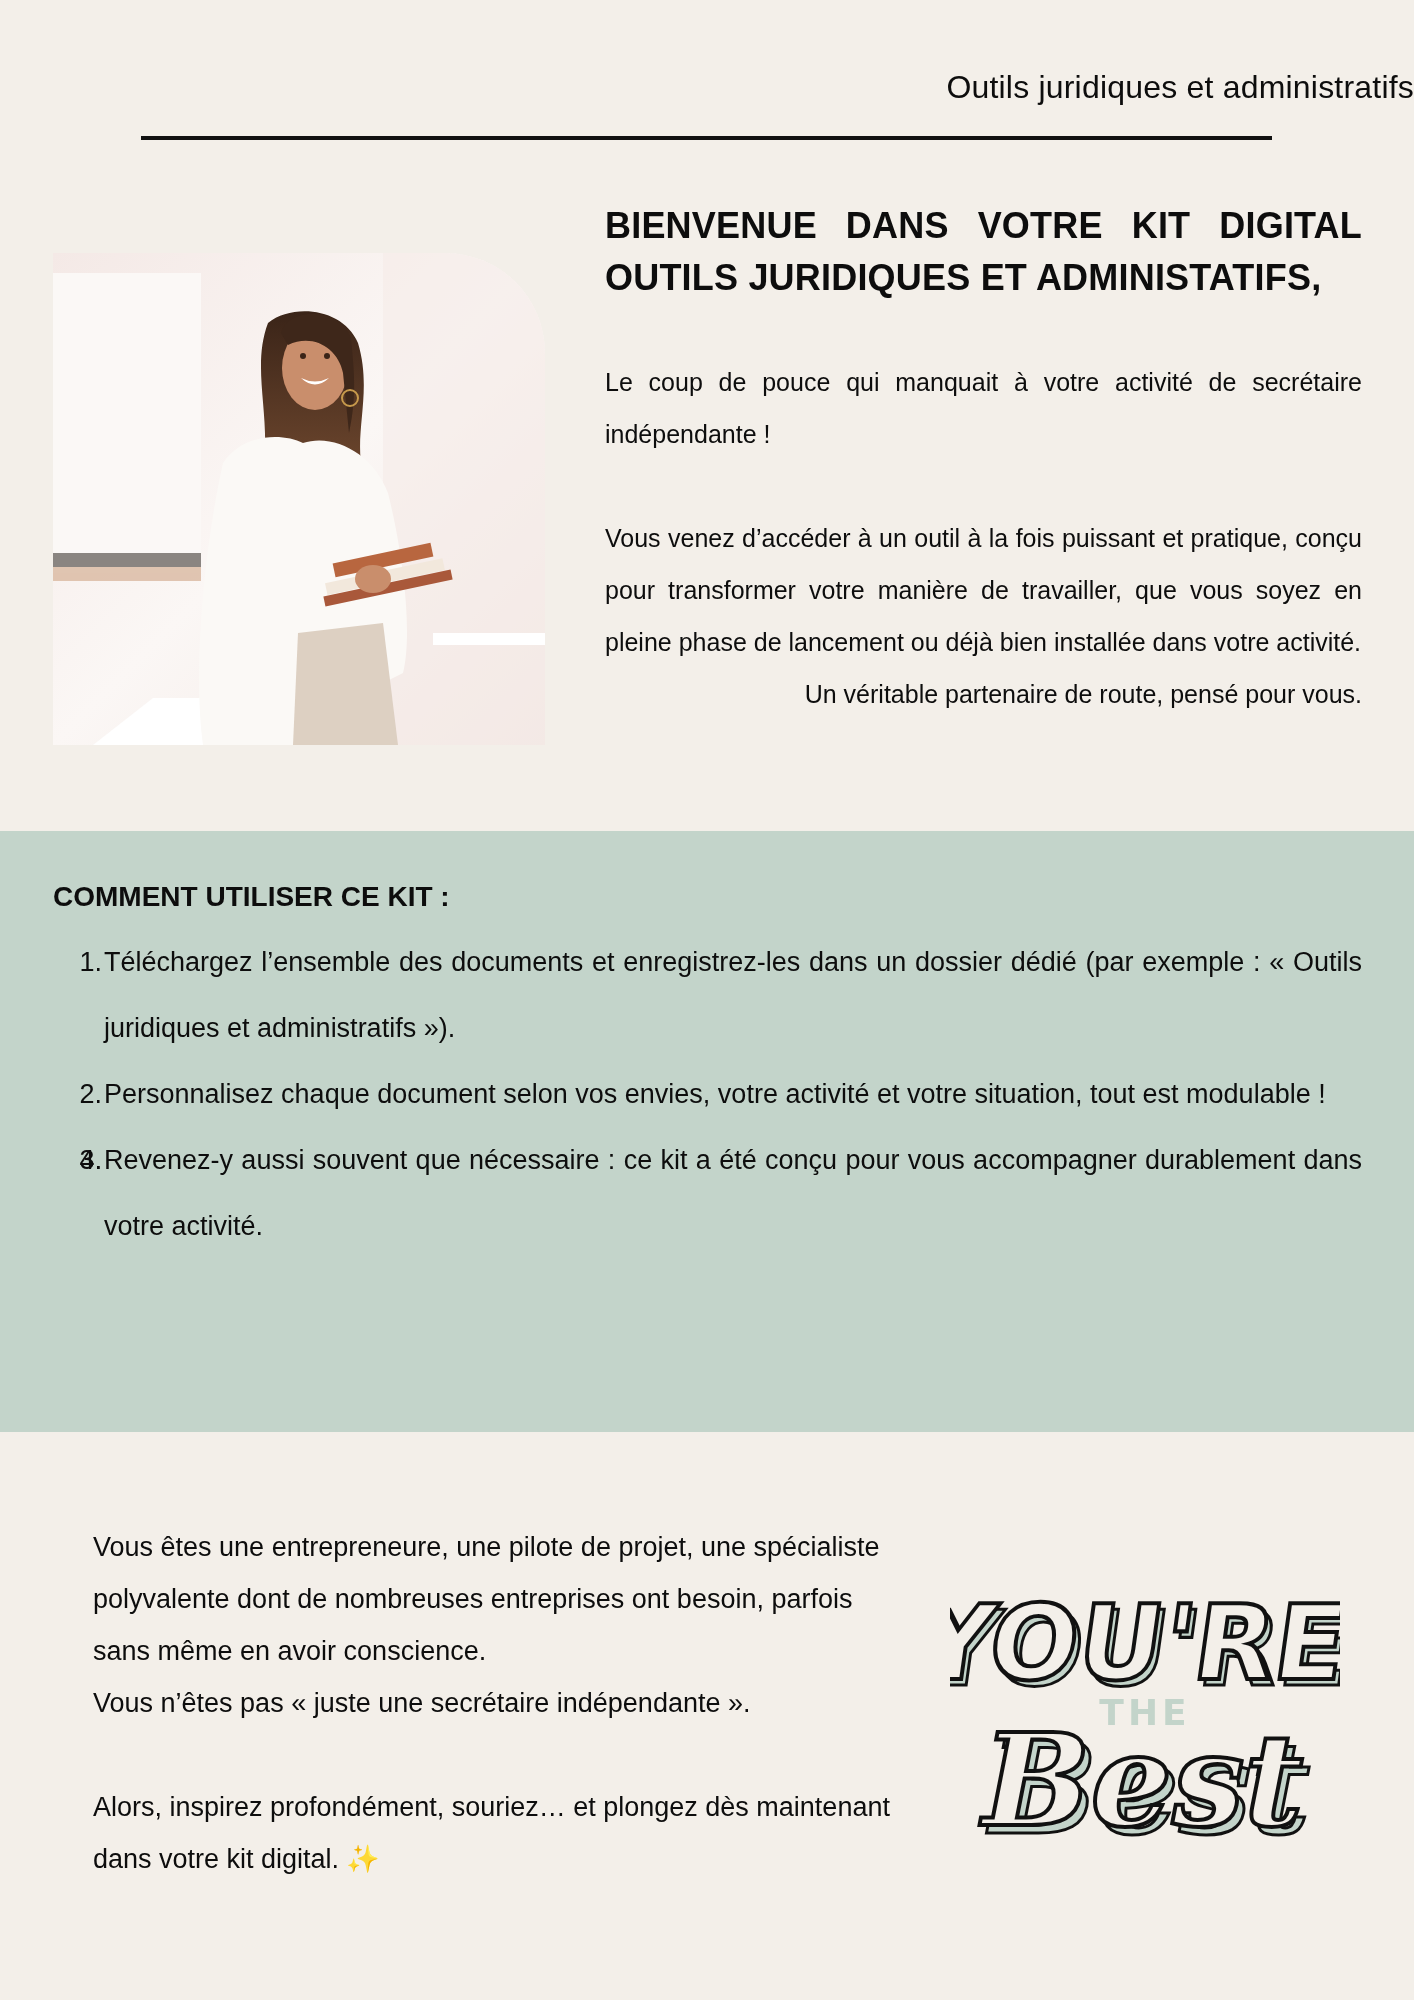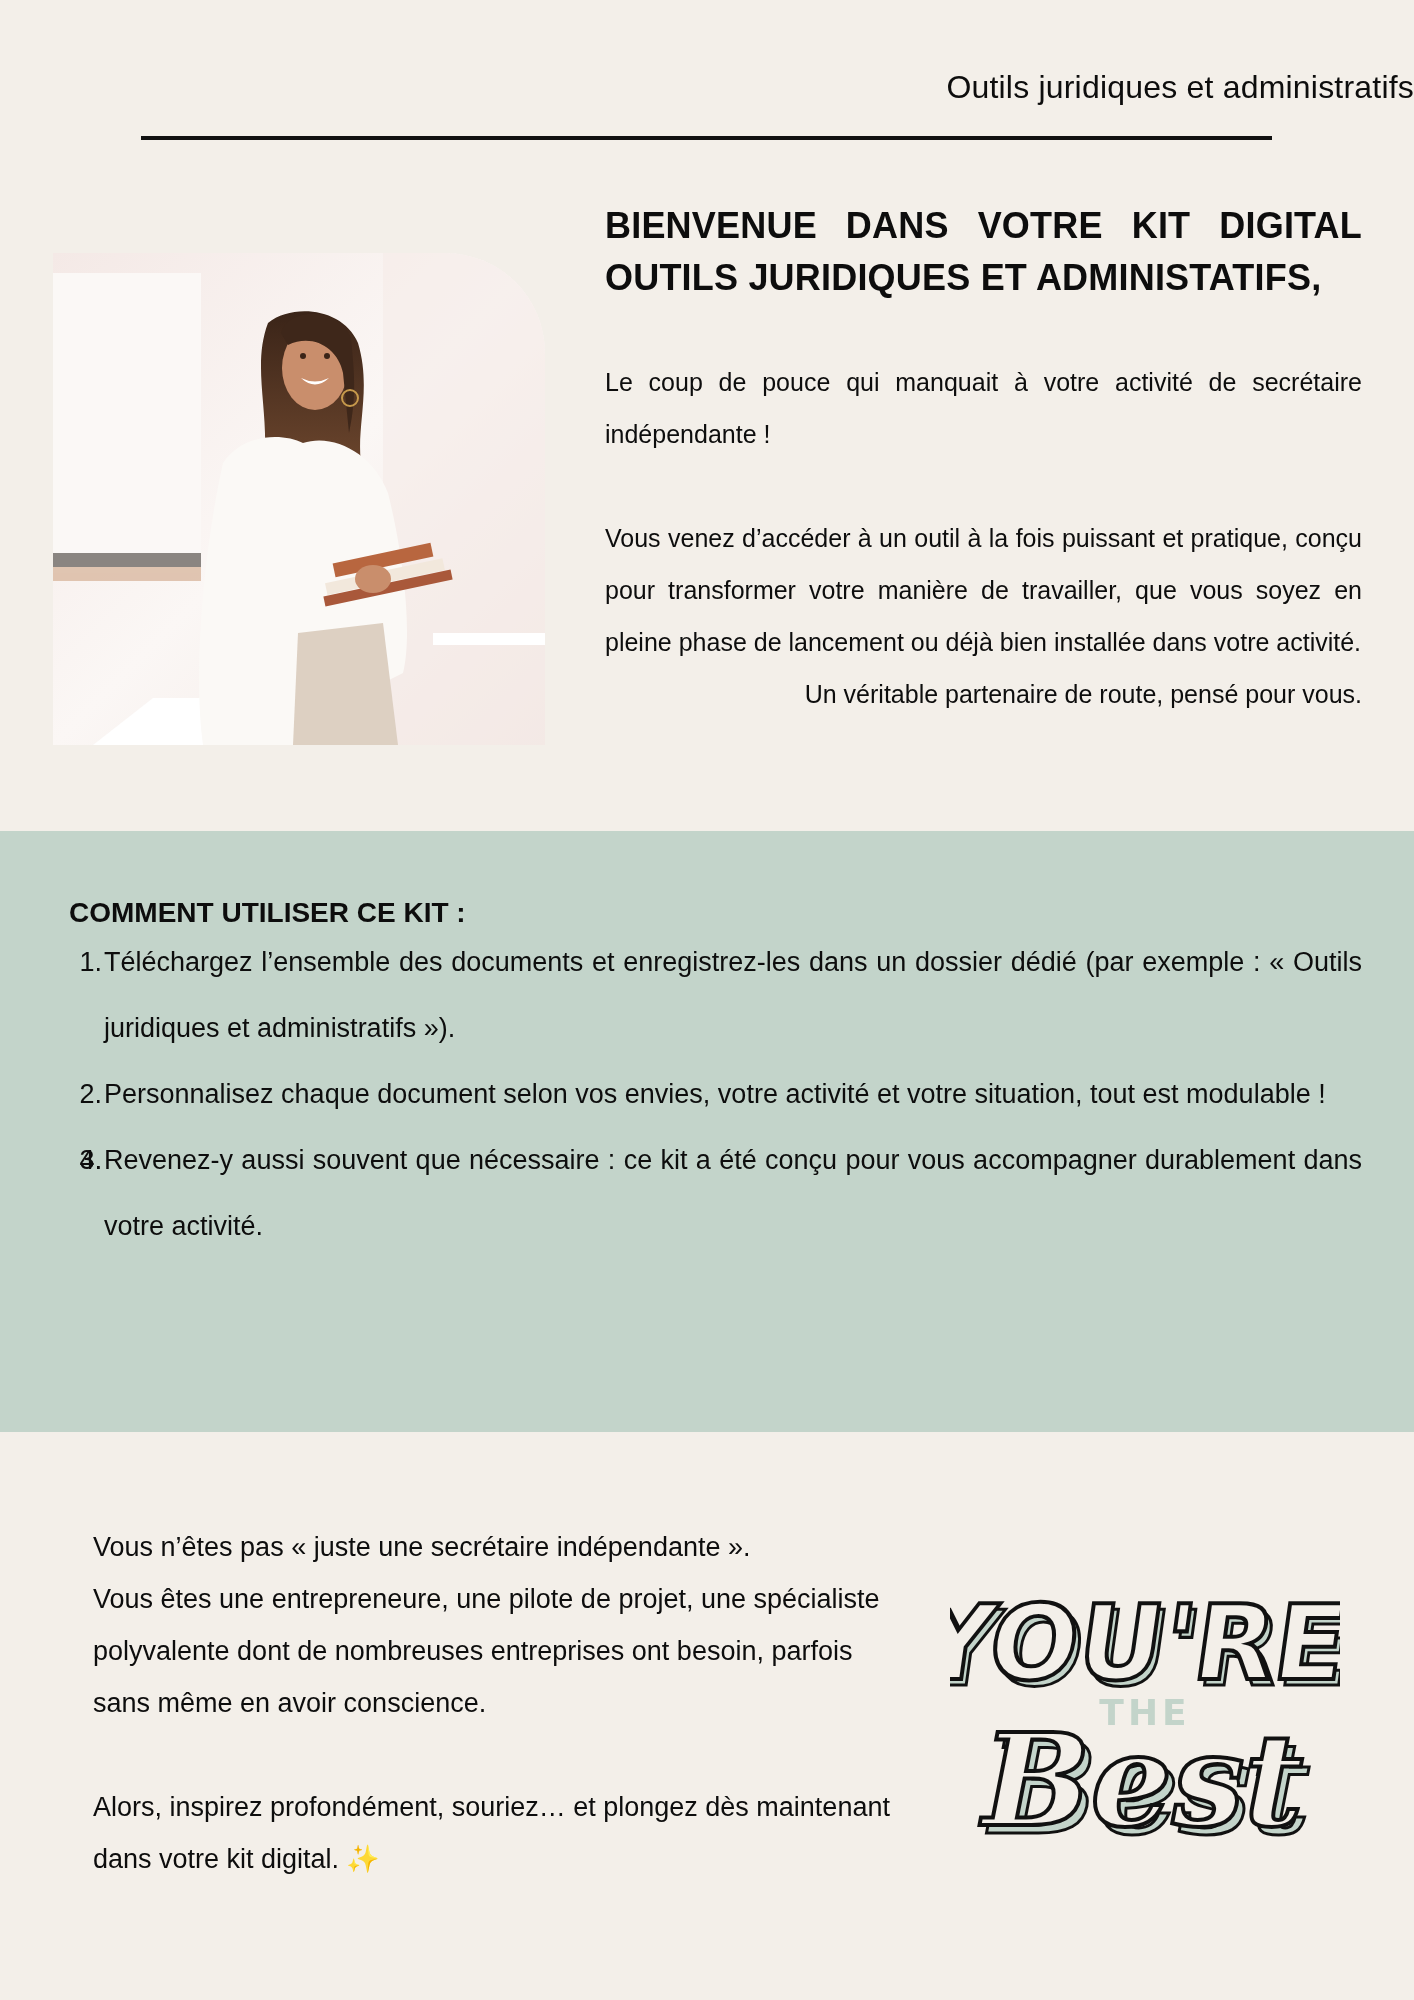--- a/index.html
+++ b/index.html
@@ -32,21 +32,21 @@
   }
   .intro p {
     margin: 0; font-size: 25px; line-height: 52px; text-align: justify;
   }
   .intro .gap { height: 52px; }
   .howto {
     position: absolute; left: 0; top: 831px; width: 1414px; height: 601px;
     background: #C3D4CA;
   }
   .howto-heading {
-    position: absolute; left: 53px; top: 872px; margin: 16px;
+    position: absolute; left: 53px; top: 872px; margin: 0;
     font-size: 28px; font-weight: bold; line-height: 50px;
     text-transform: uppercase;
   }
   .howto-list {
     position: absolute; left: 53px; top: 929px; width: 1309px;
     margin: 0; padding: 0; list-style: none;
   }
   .howto-list li {
     position: relative; padding-left: 51px;
     font-size: 27px; line-height: 66px; text-align: justify;
@@ -138,22 +138,22 @@
   <li>
     <span class="num">3.</span>
   </li>
   <li>
     <span class="num">4.</span>
     <span>Revenez-y aussi souvent que nécessaire : ce kit a été conçu pour vous accompagner durablement dans votre activité.</span>
   </li>
 </ol>
 
 <div class="closing">
+  <p>Vous êtes une entrepreneure, une pilote de projet, une spécialiste polyvalente dont de nombreuses entreprises ont besoin, parfois sans même en avoir conscience.</p>
   <p>Vous n’êtes pas « juste une secrétaire indépendante ».</p>
-  <p>Vous êtes une entrepreneure, une pilote de projet, une spécialiste polyvalente dont de nombreuses entreprises ont besoin, parfois sans même en avoir conscience.</p>
   <div class="gap"></div>
   <p><span>Alors, inspirez profondément, souriez… et plongez dès maintenant dans votre kit digital.</span> <span class="sparkle">✨</span></p>
 </div>
 
 <div class="badge">
   <svg viewBox="0 0 390 280">
     <g font-family="'DejaVu Sans', sans-serif" font-weight="bold">
       <text x="198" y="110" text-anchor="middle" font-size="104" fill="#C3D4CA" stroke="#111" stroke-width="3" transform="skewX(-8)">YOU'RE</text>
       <text x="192" y="104" text-anchor="middle" font-size="104" fill="#F3EFE9" stroke="#111" stroke-width="4" transform="skewX(-8)">YOU'RE</text>
       <text x="195" y="150" text-anchor="middle" font-size="36" fill="#C3D4CA" letter-spacing="4">THE</text>

